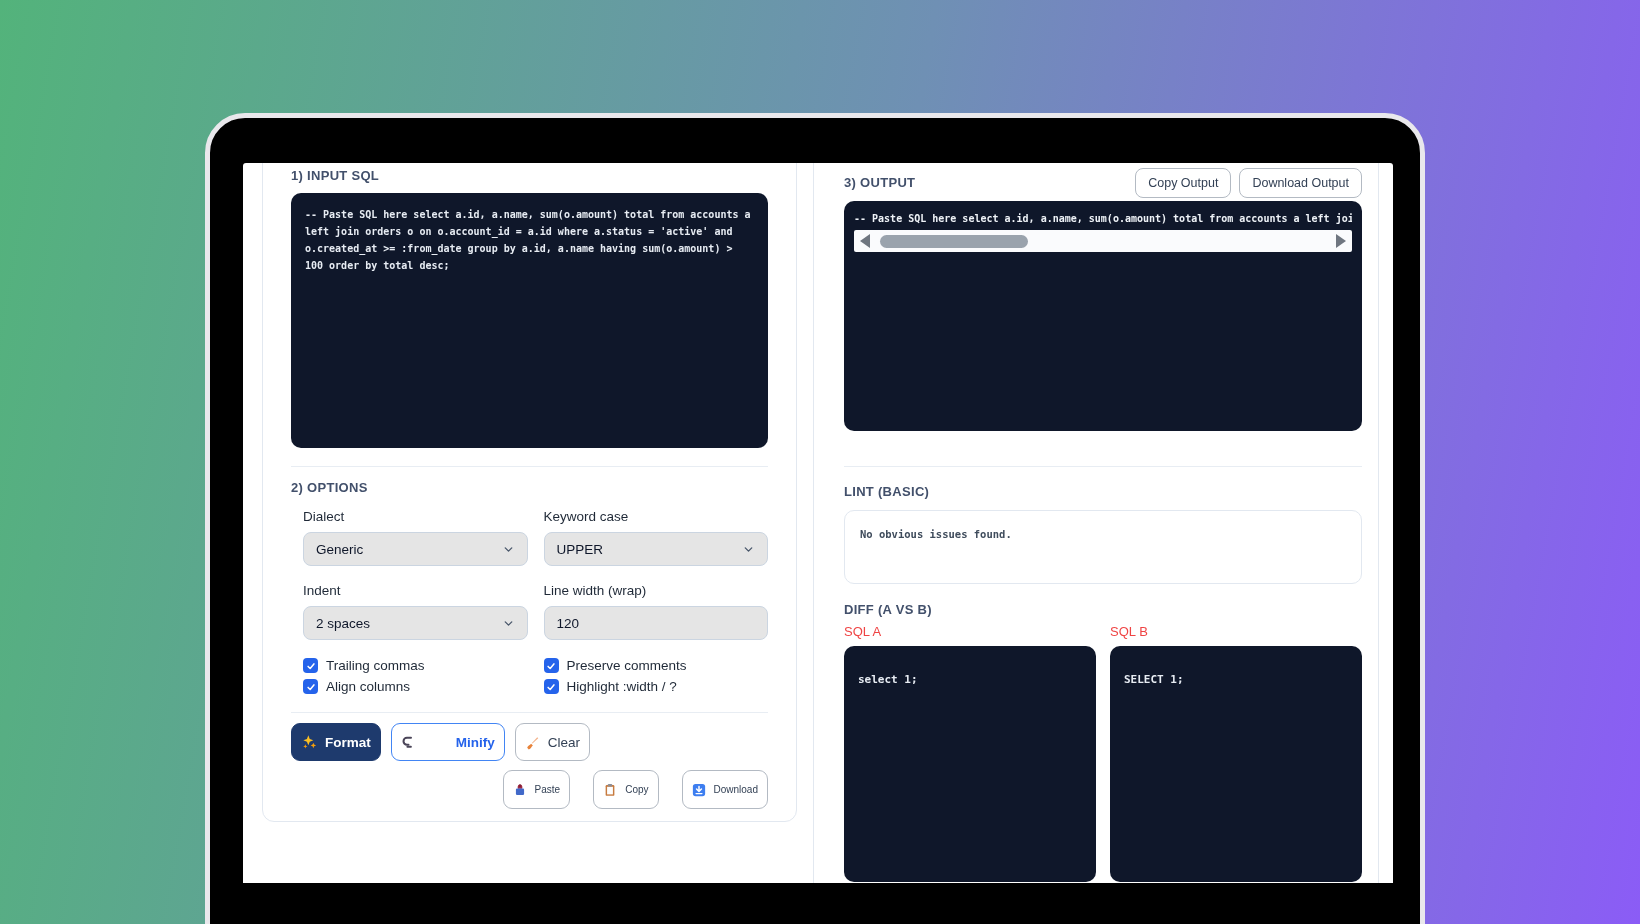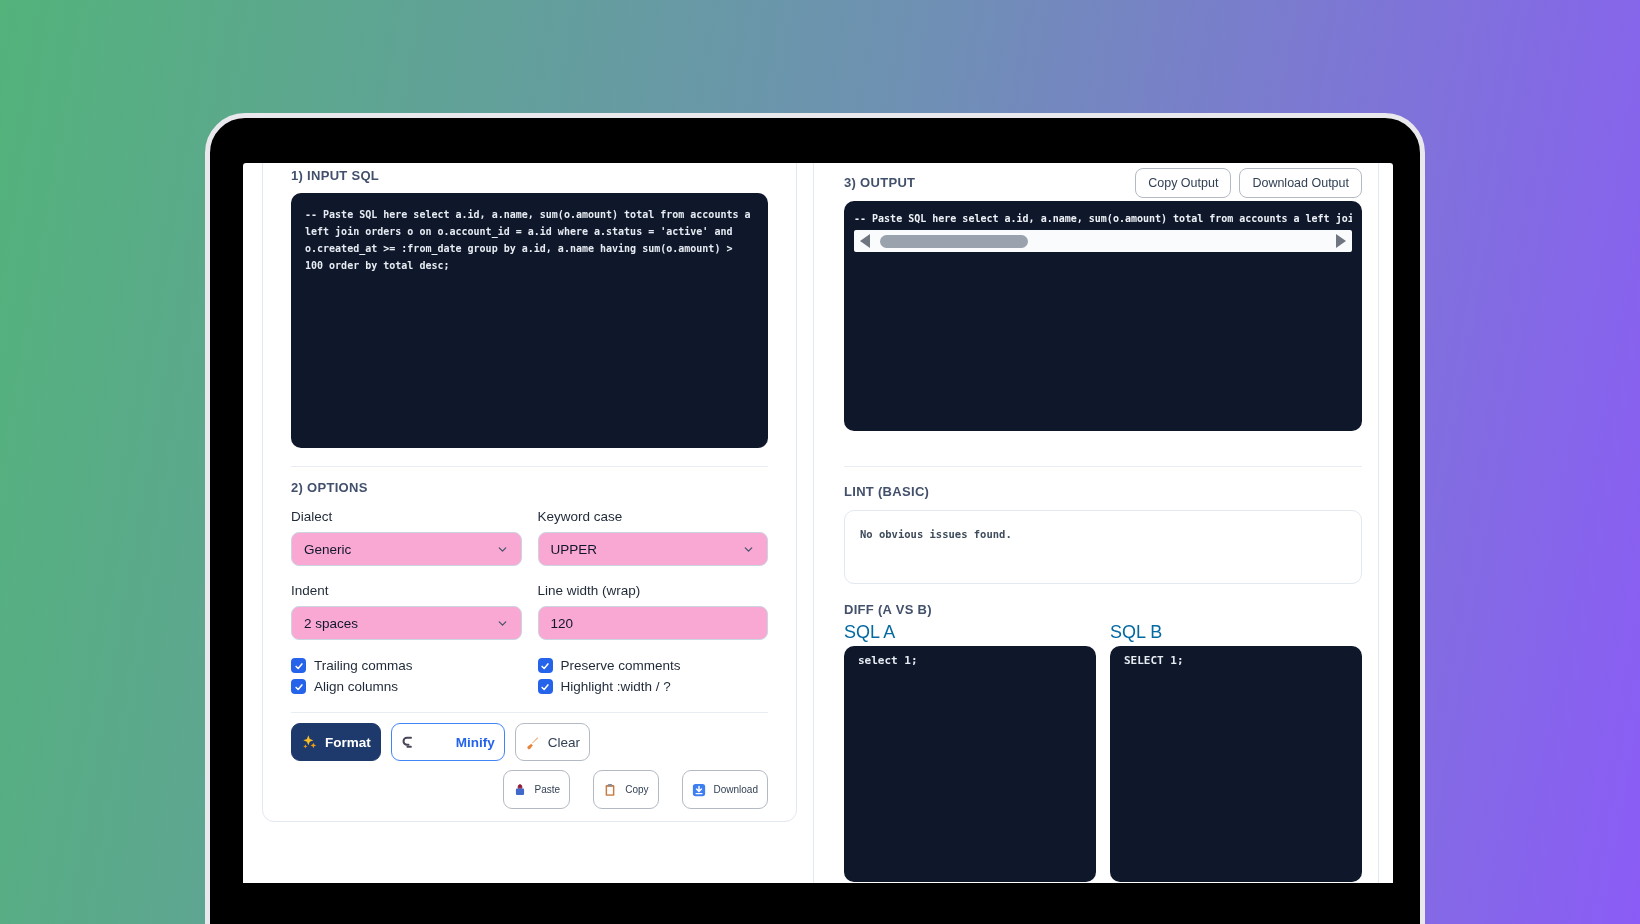--- a/index.html
+++ b/index.html
@@ -24,25 +24,25 @@
   .code { font-family:"DejaVu Sans Mono","Liberation Mono",monospace; font-weight:700; }
 
   textarea.sqlbox { display:block; width:100%; border:none; outline:none; resize:none; overflow:hidden;
                     background:#0f172a; color:#e7ecf3; border-radius:10px; }
   .input-sql { margin-top:9px; height:255px; padding:13px 14px; font-size:10px; line-height:17px; }
 
   hr.div { border:0; border-top:1px solid #e8edf3; }
   .div-l1 { margin-top:18px; } .div-l2 { margin-top:18px; } .div-r1 { margin-top:35px; }
   .h-options { margin-top:13px; }
 
-  .grid2 { display:grid; grid-template-columns:1fr 1fr; column-gap:16px; }
+  .grid2 { display:grid; grid-template-columns:1fr 1fr; column-gap:16px;margin-left:12px; }
   .opt-row1 { margin-top:12px; } .opt-row2 { margin-top:16px; }
   .f-label { display:block; font-size:13.5px; color:#1f2937; line-height:18px; }
   .control { margin-top:6px; width:100%; height:34px; border:1px solid #cbd5e1; border-radius:8px;
-             background:#f9a8d4; font-size:13.5px; color:#0f172a; padding:0 12px;
+             background:#e5e5e5; font-size:13.5px; color:#0f172a; padding:0 12px;
              font-family:"Liberation Sans", sans-serif; }
   .select { display:flex; align-items:center; justify-content:space-between; cursor:default; }
   .chev { flex:0 0 auto; margin-left:6px; }
 
   .checks { margin-top:18px; row-gap:6px; }
   .check-row { display:flex; align-items:center; gap:8px; }
   .checkbox { width:15px; height:15px; border-radius:4px; background:#2563eb; display:flex;
               align-items:center; justify-content:center; flex:0 0 auto; }
   .check-label { font-size:13.5px; color:#1f2937;text-align:center; }
 
@@ -70,22 +70,22 @@
   .hthumb { margin-left:10px; width:148px; height:13px; background:#9aa3ad; border-radius:7px; cursor:grab; }
   .hspacer { flex:1; }
 
   .h-lint { margin-top:17px; }
   .lint-box { margin-top:10px; height:74px; border:1px solid #e2e8f0; border-radius:10px;
               background:#fff; padding:13px 15px; }
   .lint-text { font-size:10.5px; color:#3f4c5c; }
 
   .h-diff { margin-top:18px; }
   .diff-grid { margin-top:5px; display:grid; grid-template-columns:1fr 1fr; column-gap:14px; }
-  .diff-label { font-size:18px; color:#0369a1; line-height:18px; }
-  .diff-box { margin-top:5px; height:236px; padding:6px 14px; font-size:11px; line-height:17px; }
+  .diff-label { font-size:13px; color:#ef4444; line-height:18px; }
+  .diff-box { margin-top:5px; height:236px; padding:25px 14px; font-size:11px; line-height:17px; }
 
   .icon { display:inline-flex; flex:0 0 auto; }
 </style>
 </head>
 <body>
 
 <div class="stage">
   <div class="laptop">
     <div class="screen">
 

